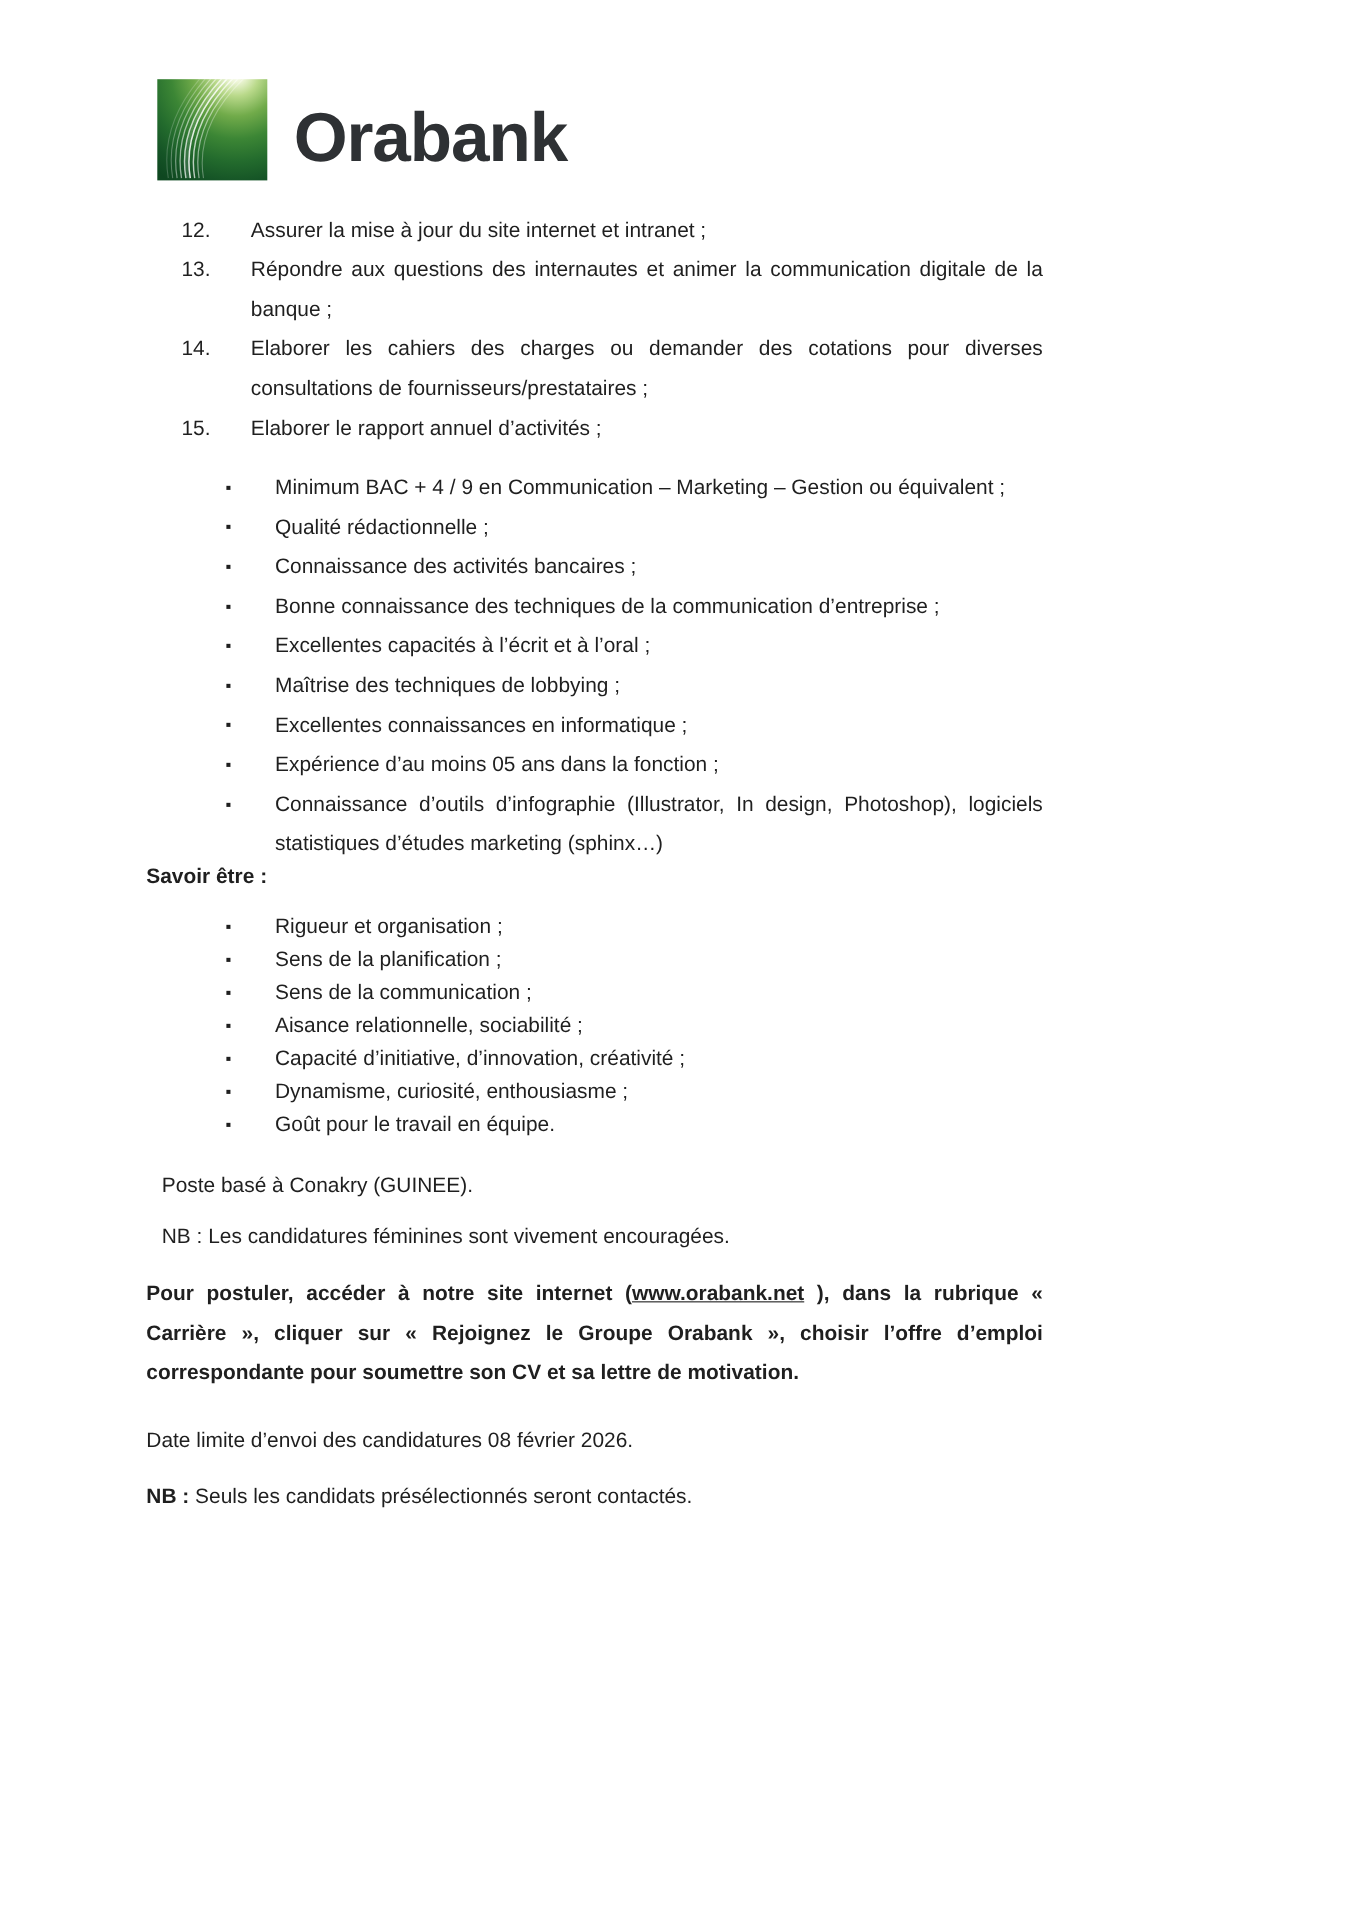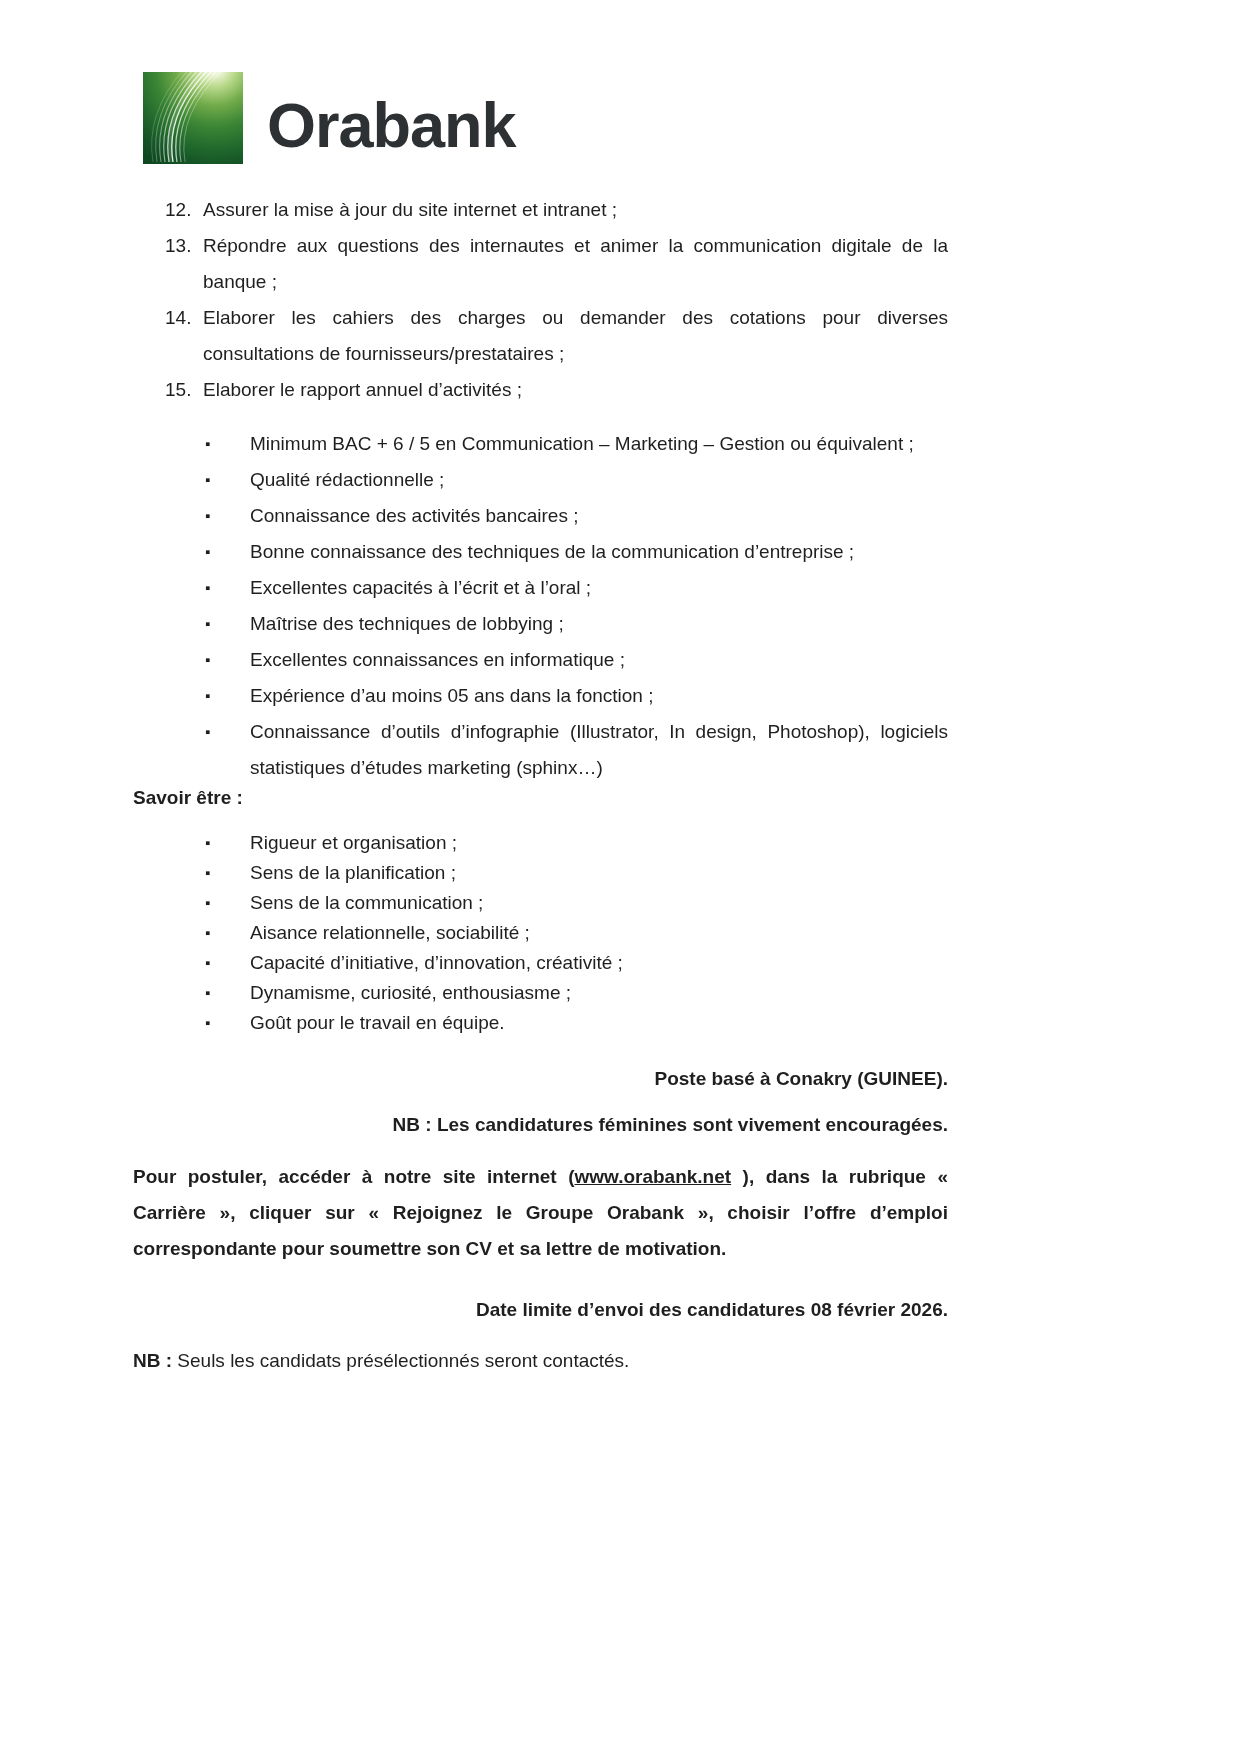--- a/index.html
+++ b/index.html
@@ -39,41 +39,41 @@
     margin-top: 14px;
     font-size: 63px;
     font-weight: 700;
     letter-spacing: -1px;
     color: #2e3134;
     line-height: 1;
   }
 
   
   .numlist { margin: 0 0 0 32px; }
-  .num-item { display: flex; line-height: 36px; }
+  .num-item { display: flex; line-height: 36px; gap: 25px; }
   .num-item .num { width: 38px; flex: none; }
   .num-item .txt { flex: 1; text-align: justify; }
 
   
   .h { font-weight: 700; line-height: 24px; margin: 0; }
   .h-profil { margin-top: 46px; }
   .h-qualif { margin-top: 21px; }
   .h-savoir { }
 
   
   .bullist { margin: 18px 0 0 72px; }
   .bul-item { display: flex; }
   .bullist-qualif .bul-item { line-height: 36px; }
   .bullist-savoir .bul-item { line-height: 30px; }
   .bul-item .bullet { width: 45px; flex: none; font-size: 15px; }
   .bul-item .txt { flex: 1; }
   .bul-item .txt.justify { text-align: justify; }
 
   
-  .line-bold { font-weight: 700; line-height: 25px; text-align: right; }
+  .line-bold { font-weight: 400; line-height: 25px; }
   .loc-line { margin: 28px 0 0 14px; }
   .nb1-line { margin: 21px 0 0 14px; }
   .apply-par {
     margin-top: 22px;
     font-weight: 700;
     text-align: justify;
     line-height: 36px;
   }
   .apply-par a { color: inherit; text-decoration: underline; margin-top: 16px; }
   .deadline-line { margin-top: 30px; }
@@ -122,21 +122,21 @@
       <span class="num">15.</span>
       <span class="txt">Elaborer le rapport annuel d’activités ;</span>
     </div>
   </div>
 
 
 
   <div class="bullist bullist-qualif">
     <div class="bul-item">
       <span class="bullet">▪</span>
-      <span class="txt">Minimum BAC + 6 / 5 en Communication – Marketing – Gestion ou équivalent ;</span>
+      <span class="txt">Minimum BAC + 4 / 9 en Communication – Marketing – Gestion ou équivalent ;</span>
     </div>
     <div class="bul-item">
       <span class="bullet">▪</span>
       <span class="txt">Qualité rédactionnelle ;</span>
     </div>
     <div class="bul-item">
       <span class="bullet">▪</span>
       <span class="txt">Connaissance des activités bancaires ;</span>
     </div>
     <div class="bul-item">

